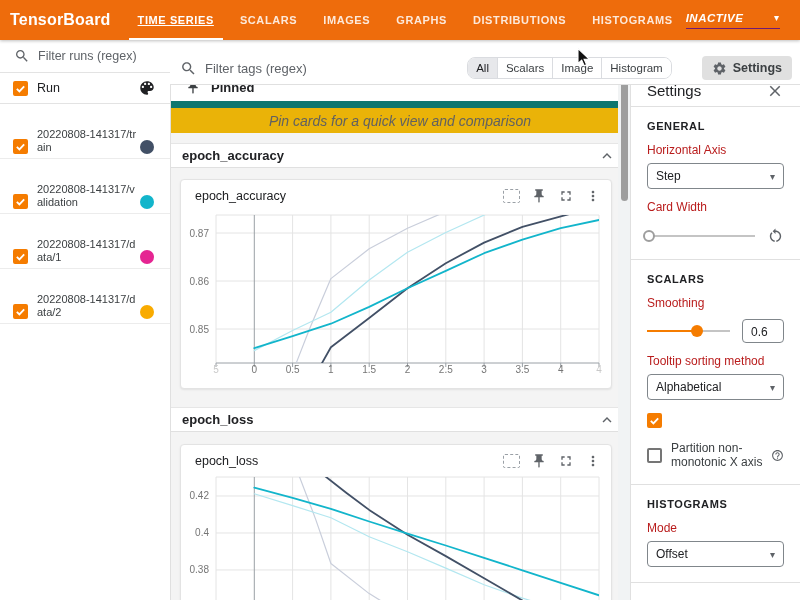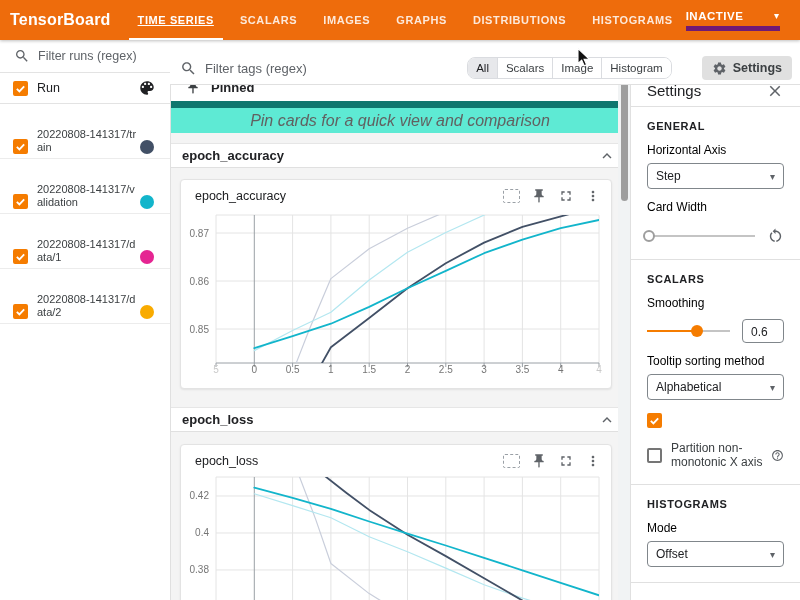--- a/index.html
+++ b/index.html
@@ -12,22 +12,22 @@
   .hdr{position:absolute;left:0;top:0;width:800px;height:40px;background:#ee6c0c;
        display:flex;align-items:center;z-index:30;box-shadow:0 1px 3px rgba(0,0,0,.25);}
   .brand{color:#fff;font-size:16px;font-weight:bold;margin-left:10px;letter-spacing:.2px;}
   .tabs{display:flex;height:40px;margin-left:14px;}
   .tab{position:relative;display:flex;align-items:center;padding:0 13px;color:rgba(255,255,255,.85);
        font-size:11px;font-weight:bold;letter-spacing:.6px;cursor:pointer;white-space:nowrap;}
   .tab.active{color:#fff;text-decoration:underline;}
   .tab.active::after{content:"";position:absolute;left:4px;right:4px;bottom:0;height:2px;background:#fff;}
   .hdr-right{margin-left:auto;display:flex;align-items:center;margin-right:12px;}
   .run-select{display:flex;align-items:center;justify-content:space-between;width:94px;
-       border-bottom:5px solid #701a75;padding-bottom:4px;margin-right:16px;color:#fff;
-       font-size:11.5px;font-weight:bold;letter-spacing:.5px;}
+       border-bottom:1px solid #701a75;padding-bottom:4px;margin-right:16px;color:#fff;
+       font-size:11.5px;font-weight:bold;letter-spacing:.5px;font-style:italic;}
 
   
   .toolbar{position:absolute;left:170px;top:40px;right:0;height:32px;background:#fff;
        border-bottom:1px solid #e0e0e0;display:flex;align-items:center;padding:12px 8px 0 10px;z-index:20;}
   .tb-search{display:flex;align-items:center;color:#5f6368;}
   .tb-placeholder{font-size:13px;color:#5f6368;margin-left:8px;}
   .pills{display:flex;margin-left:auto;border:1px solid #dadce0;border-radius:8px;overflow:hidden;height:20px;}
   .pill{display:flex;align-items:center;padding:0 8px;font-size:11.5px;color:#3c4043;background:#fff;
         border-left:1px solid #dadce0;cursor:pointer;white-space:nowrap;}
   .pill:first-child{border-left:none;}
@@ -49,22 +49,22 @@
   .cbx{width:15px;height:15px;border-radius:2px;flex:none;position:relative;cursor:pointer;
        border:2px solid #757575;background:#fff;box-sizing:border-box;}
   .cbx.on{background:#f57c00;border-color:#f57c00;}
   .cbx svg{position:absolute;left:0;top:0;width:11px;height:11px;visibility:hidden;}
   .cbx.on svg{visibility:visible;}
 
   
   .main{position:absolute;left:170px;top:73px;width:460px;bottom:0;background:#f4f4f4;overflow:hidden;}
   .pinned-row{height:28px;background:#fff;border-bottom:7px solid #0f766e;display:flex;align-items:center;padding-left:15px;color:#3c4043;}
   .pinned-label{font-size:13px;font-weight:bold;color:#202124;margin-left:10px;}
-  .hint{height:25px;background:#5eead4;display:flex;align-items:center;justify-content:center;
-        font-size:16px;font-style:italic;color:#616161;}
+  .hint{height:25px;background:#eab308;display:flex;align-items:center;justify-content:center;
+        font-size:14px;font-style:italic;color:#616161;}
   .sec-h{margin-top:10px;height:23px;background:#fff;border-top:1px solid #e6e6e6;border-bottom:1px solid #e0e0e0;
         display:flex;align-items:center;padding:0 14px 0 12px;}
   .sec-title{font-size:13px;font-weight:bold;color:#202124;flex:1;}
   .sec-h .icn{color:#5f6368;cursor:pointer;}
   .card{margin:11px 0 0 10px;width:432px;height:210px;background:#fff;border:1px solid #e3e3e3;
         border-radius:4px;box-sizing:border-box;box-shadow:0 1px 2px rgba(0,0,0,.08);}
   .card-head{height:28px;display:flex;align-items:center;padding:2px 10px 0 14px;}
   .card-title{font-size:12.5px;color:#202124;flex:1;}
   .card-ic{color:#5f6368;margin-left:11px;cursor:pointer;}
   .dash-box{width:15px;height:12px;border:1px dashed #9aa0a6;border-radius:2px;}
@@ -74,21 +74,21 @@
   .scroll-thumb{position:absolute;left:2.5px;top:3px;width:7px;height:125px;background:#9e9e9e;border-radius:4px;}
 
   
   .panel{position:absolute;left:630px;top:73px;right:0;bottom:0;background:#fff;border-left:1px solid #e0e0e0;
         box-sizing:border-box;padding:0 16px;overflow:hidden;z-index:15;}
   .panel-head{height:31px;display:flex;align-items:center;justify-content:space-between;padding-top:2px;}
   .panel-title{font-size:15px;color:#202124;}
   .panel-head .icn{color:#5f6368;cursor:pointer;}
   .divider{height:1px;background:#e0e0e0;margin:0 -16px;}
   .p-heading{font-size:11px;font-weight:bold;letter-spacing:.6px;color:#202124;margin-top:13px;}
-  .p-label{font-size:12px;color:#000000;margin-top:11px;display:flex;align-items:center;}
+  .p-label{font-size:12px;color:#b91c1c;margin-top:11px;display:flex;align-items:center;}
   .select{margin-top:6px;height:24px;border:1px solid #80868b;border-radius:4px;display:flex;
         align-items:center;justify-content:space-between;padding:0 8px;cursor:pointer;}
   .select .val{font-size:12px;color:#202124;}
   .caret{font-size:10px;color:#5f6368;}
   .slider-row{display:flex;align-items:center;margin-top:13px;}
   .slider{position:relative;height:12px;flex:1;cursor:pointer;}
   .slider .track{position:absolute;left:0;right:0;top:5px;height:2px;background:#c4c4c4;}
   .slider .fill{position:absolute;left:0;top:5px;height:2px;background:#f57c00;}
   .slider .thumb{position:absolute;top:0;width:12px;height:12px;border-radius:50%;background:#f57c00;box-sizing:border-box;}
   .slider.hollow .thumb{background:#fff;border:2px solid #9e9e9e;}

